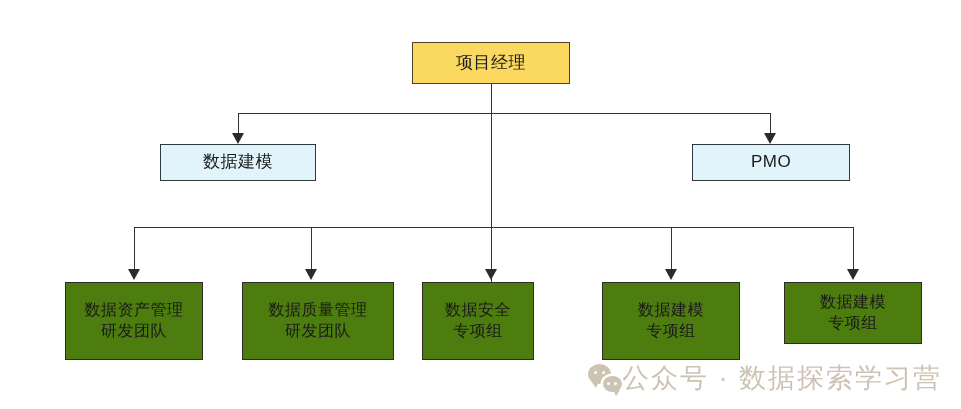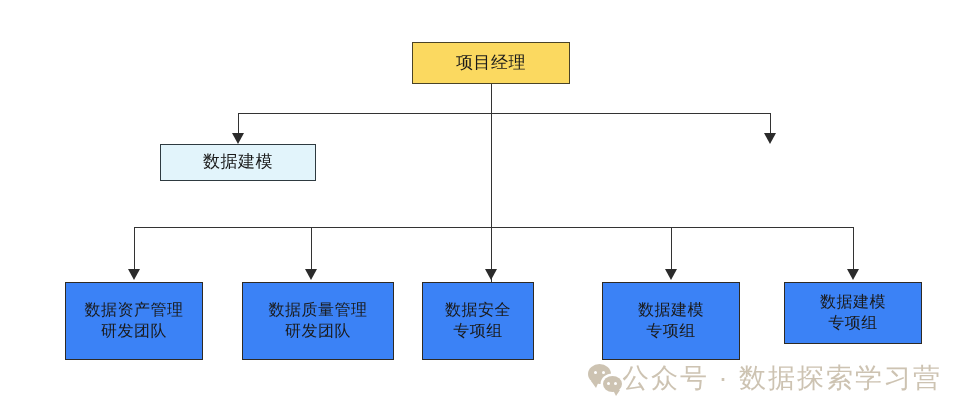--- a/index.html
+++ b/index.html
@@ -41,21 +41,21 @@
     background: #fbd960;
     border: 1.5px solid #4a4326;
     font-size: 17px;
   }
   .node--staff {
     background: #e2f4fb;
     border: 1.5px solid #2e3a40;
     font-size: 17px;
   }
   .node--team {
-    background: #3b82f6;
+    background: #4d7c0f;
     border: 1.5px solid #2e2a24;
     font-size: 16px;
   }
 
   
   .edge {
     position: absolute;
     background: #333333;
     z-index: 1;
   }
@@ -179,20 +179,23 @@
   <div class="arrowhead" style="left:847px; top:269px;"></div>
 
   <div class="node node--root" style="left:412px; top:42px; width:158px; height:42px;">
     <span class="node-label">项目经理</span>
   </div>
 
   <div class="node node--staff" style="left:160px; top:144px; width:156px; height:37px;">
     <span class="node-label">数据建模</span>
   </div>
 
+  <div class="node node--staff" style="left:692px; top:144px; width:158px; height:37px;">
+    <span class="node-label">PMO</span>
+  </div>
 
   <div class="node node--team" style="left:65px; top:282px; width:138px; height:78px;">
     <span class="node-label">数据资产管理
 研发团队</span>
   </div>
 
   <div class="node node--team" style="left:242px; top:282px; width:152px; height:78px;">
     <span class="node-label">数据质量管理
 研发团队</span>
   </div>

